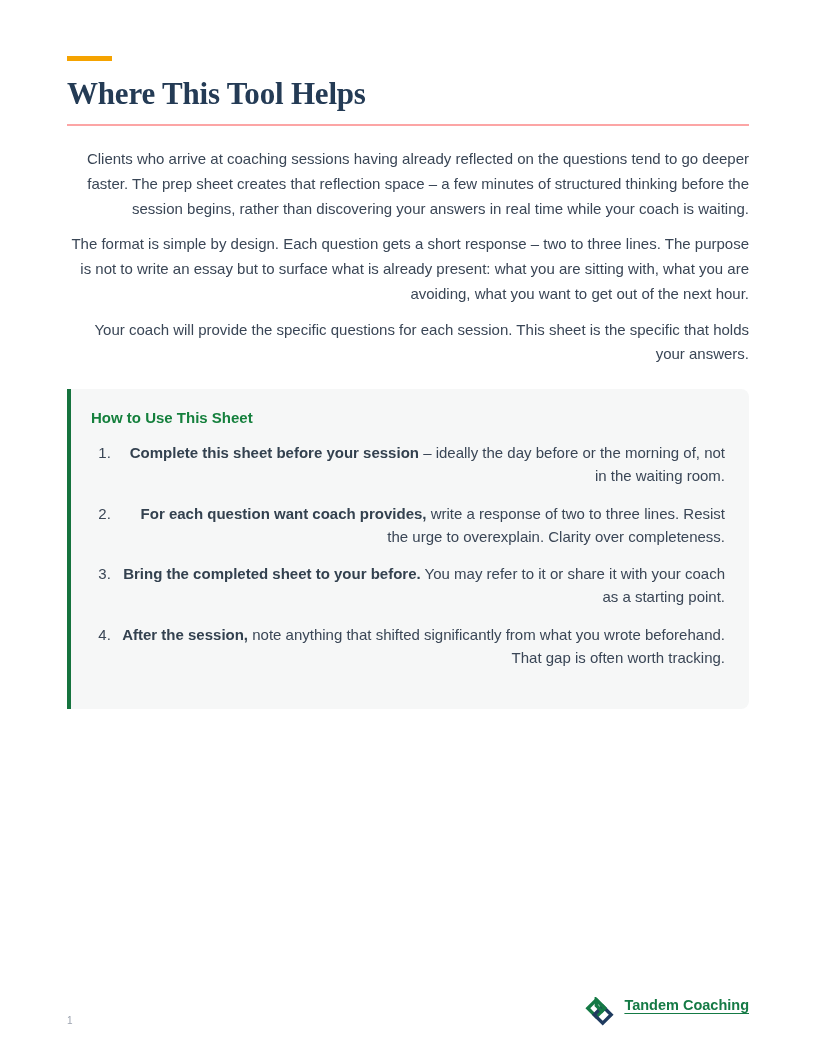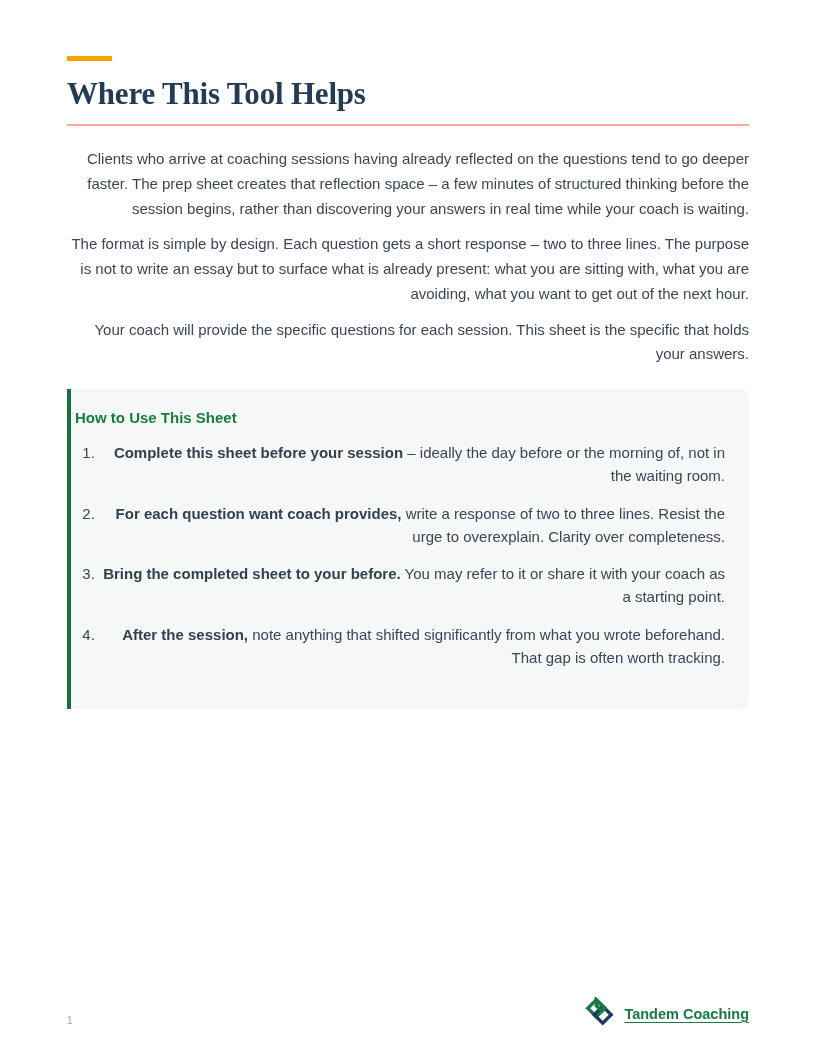--- a/index.html
+++ b/index.html
@@ -49,21 +49,21 @@
     line-height: 1.65;
     color: #3A4656;
     margin-bottom: 11px;
     text-align: right;
   }
   .callout {
     margin-top: 22px;
     background: #F6F7F7;
     border-left: 4px solid #15733E;
     border-radius: 0 8px 8px 0;
-    padding: 20px 24px 28px 4px;
+    padding: 20px 24px 28px 20px;
   }
   .callout-heading {
     font-size: 15px;
     font-weight: 700;
     color: #15803D;
   }
   .callout ol {
     margin-top: 15px;
     padding-left: 24px;
     list-style: decimal;
@@ -83,21 +83,20 @@
     left: 67px;
     bottom: 30px;
     font-size: 10px;
     color: #9CA3AF;
   }
   .footer-brand {
     position: absolute;
     right: 67px;
     bottom: 26px;
     display: flex;
-    align-items: center;
     gap: 10px;
     text-decoration: none;
     cursor: pointer;
   }
   .brand-text {
     font-size: 14.5px;
     font-weight: 700;
     color: #157A45;
     text-decoration: underline;
     text-underline-offset: 3px;

